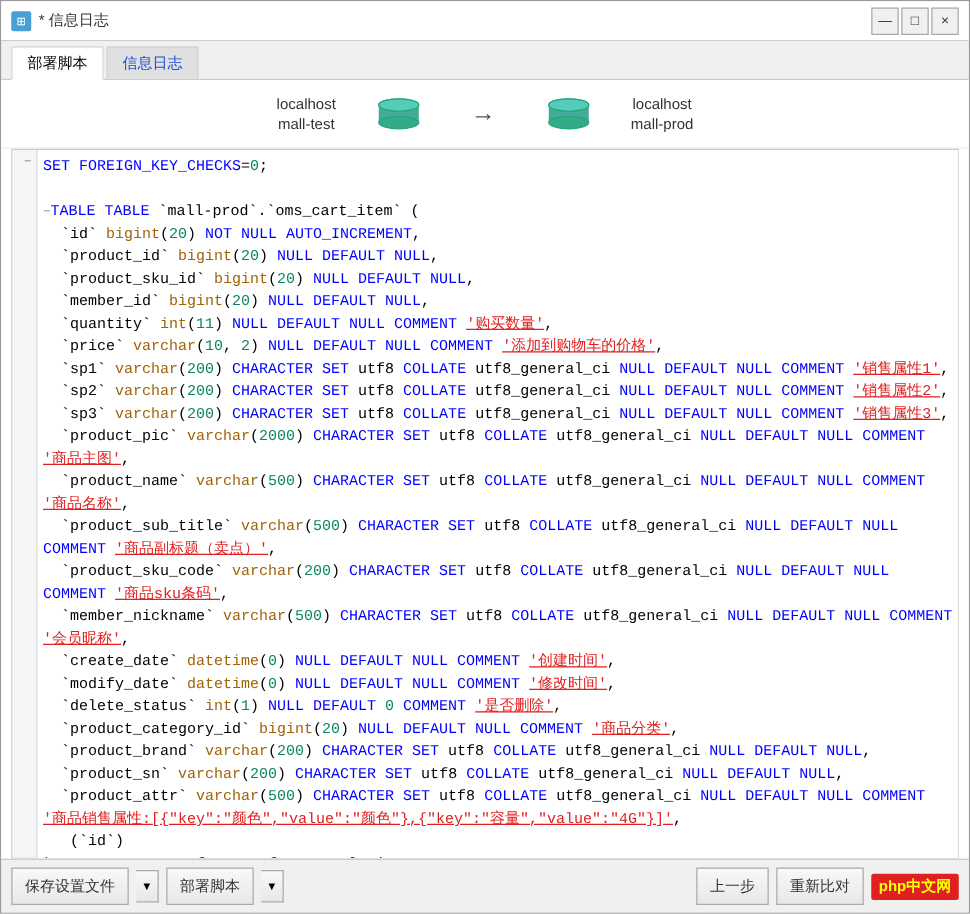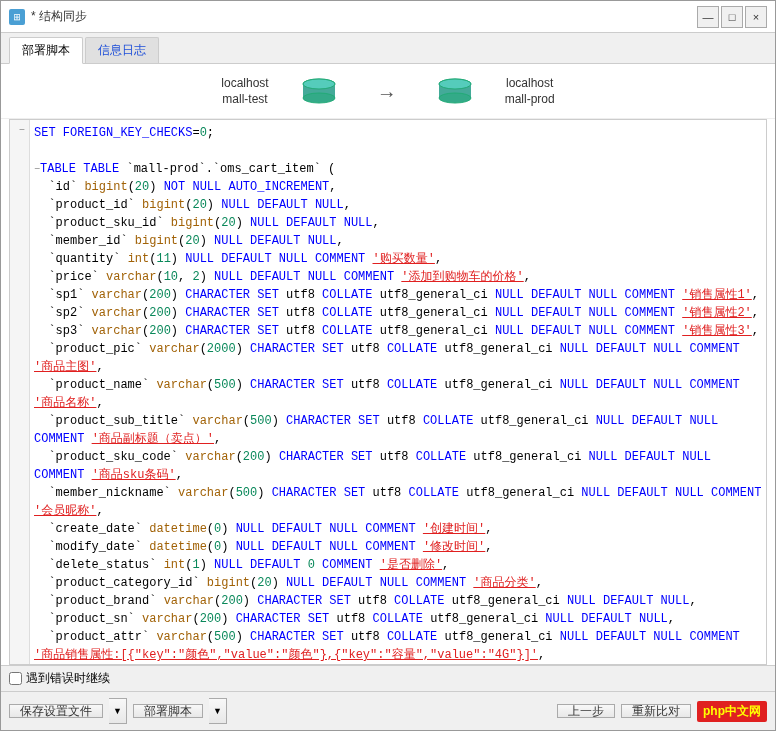--- a/index.html
+++ b/index.html
@@ -182,21 +182,21 @@
     }
     .footer {
       background: #f0f0f0;
       border-top: 1px solid #ccc;
       padding: 6px 8px;
       display: flex;
       align-items: center;
       gap: 6px;
     }
     .btn {
-      height: 14px;
+      height: 30px;
       padding: 0 10px;
       border: 1px solid #aaa;
       background: linear-gradient(to bottom, #f8f8f8, #e8e8e8);
       cursor: pointer;
       font-size: 12px;
       color: #333;
       display: flex;
       align-items: center;
       gap: 4px;
     }
@@ -224,21 +224,21 @@
     .brand-badge span { color: #ff0; }
   </style>
 </head>
 <body>
 
 <div class="window">
 
   <div class="title-bar">
     <div class="title-bar-left">
       <div class="title-icon">⊞</div>
-      <span>* 结构同步</span>
+      <span>* 信息日志</span>
     </div>
     <div class="title-bar-controls">
       <button class="title-btn">—</button>
       <button class="title-btn">□</button>
       <button class="title-btn close">×</button>
     </div>
   </div>
 
   <div class="tab-bar">
     <div class="tab active">
@@ -307,26 +307,20 @@
   `product_category_id` <span class="type">bigint</span>(<span class="num">20</span>) <span class="kw">NULL DEFAULT NULL</span> <span class="kw">COMMENT</span> <span class="str">'商品分类'</span>,
   `product_brand` <span class="type">varchar</span>(<span class="num">200</span>) <span class="kw">CHARACTER SET</span> utf8 <span class="kw">COLLATE</span> utf8_general_ci <span class="kw">NULL DEFAULT NULL</span>,
   `product_sn` <span class="type">varchar</span>(<span class="num">200</span>) <span class="kw">CHARACTER SET</span> utf8 <span class="kw">COLLATE</span> utf8_general_ci <span class="kw">NULL DEFAULT NULL</span>,
   `product_attr` <span class="type">varchar</span>(<span class="num">500</span>) <span class="kw">CHARACTER SET</span> utf8 <span class="kw">COLLATE</span> utf8_general_ci <span class="kw">NULL DEFAULT NULL</span> <span class="kw">COMMENT</span>
 <span class="str">'商品销售属性:[{"key":"颜色","value":"颜色"},{"key":"容量","value":"4G"}]'</span>,
    (`id`) 
 )  = InnoDB  = utf8  = utf8_general_ci  =   =
 Dynamic;</div>
     </div>
 
-    <div class="bottom-bar">
-      <div class="checkbox-row">
-        <input type="checkbox" id="coe" style="">
-        <label for="coe">遇到错误时继续</label>
-      </div>
-    </div>
   </div>
 
   <div class="footer">
     <button class="btn">
       <span>保存设置文件</span>
     </button>
     <button class="btn-dropdown">▼</button>
     <button class="btn">
       <span>部署脚本</span>
     </button>

